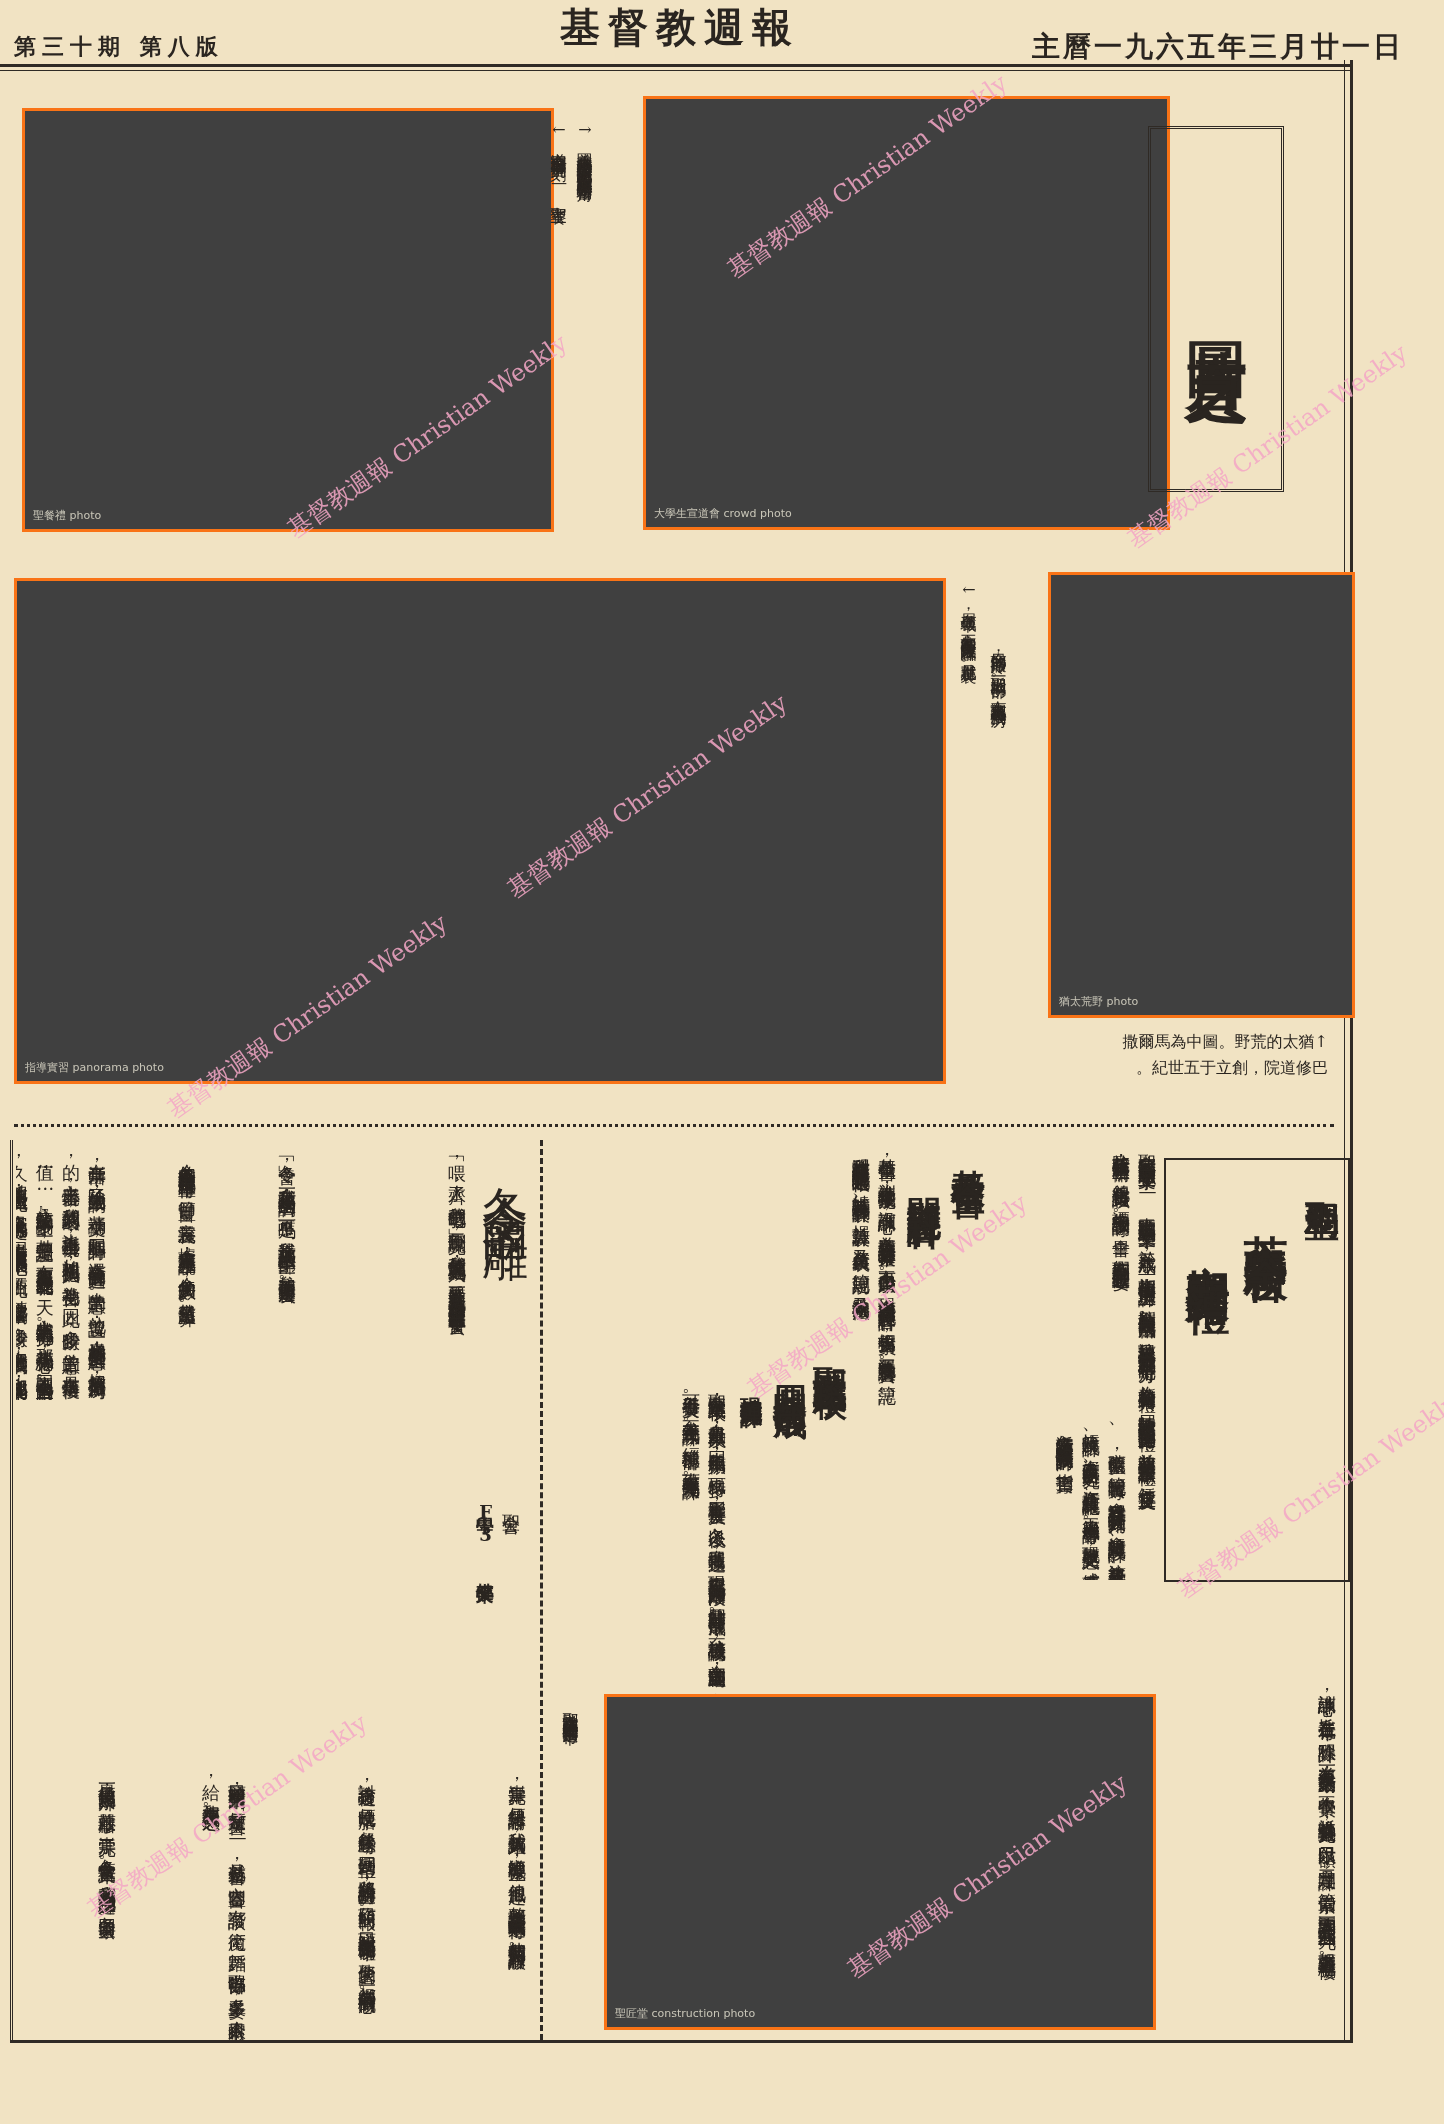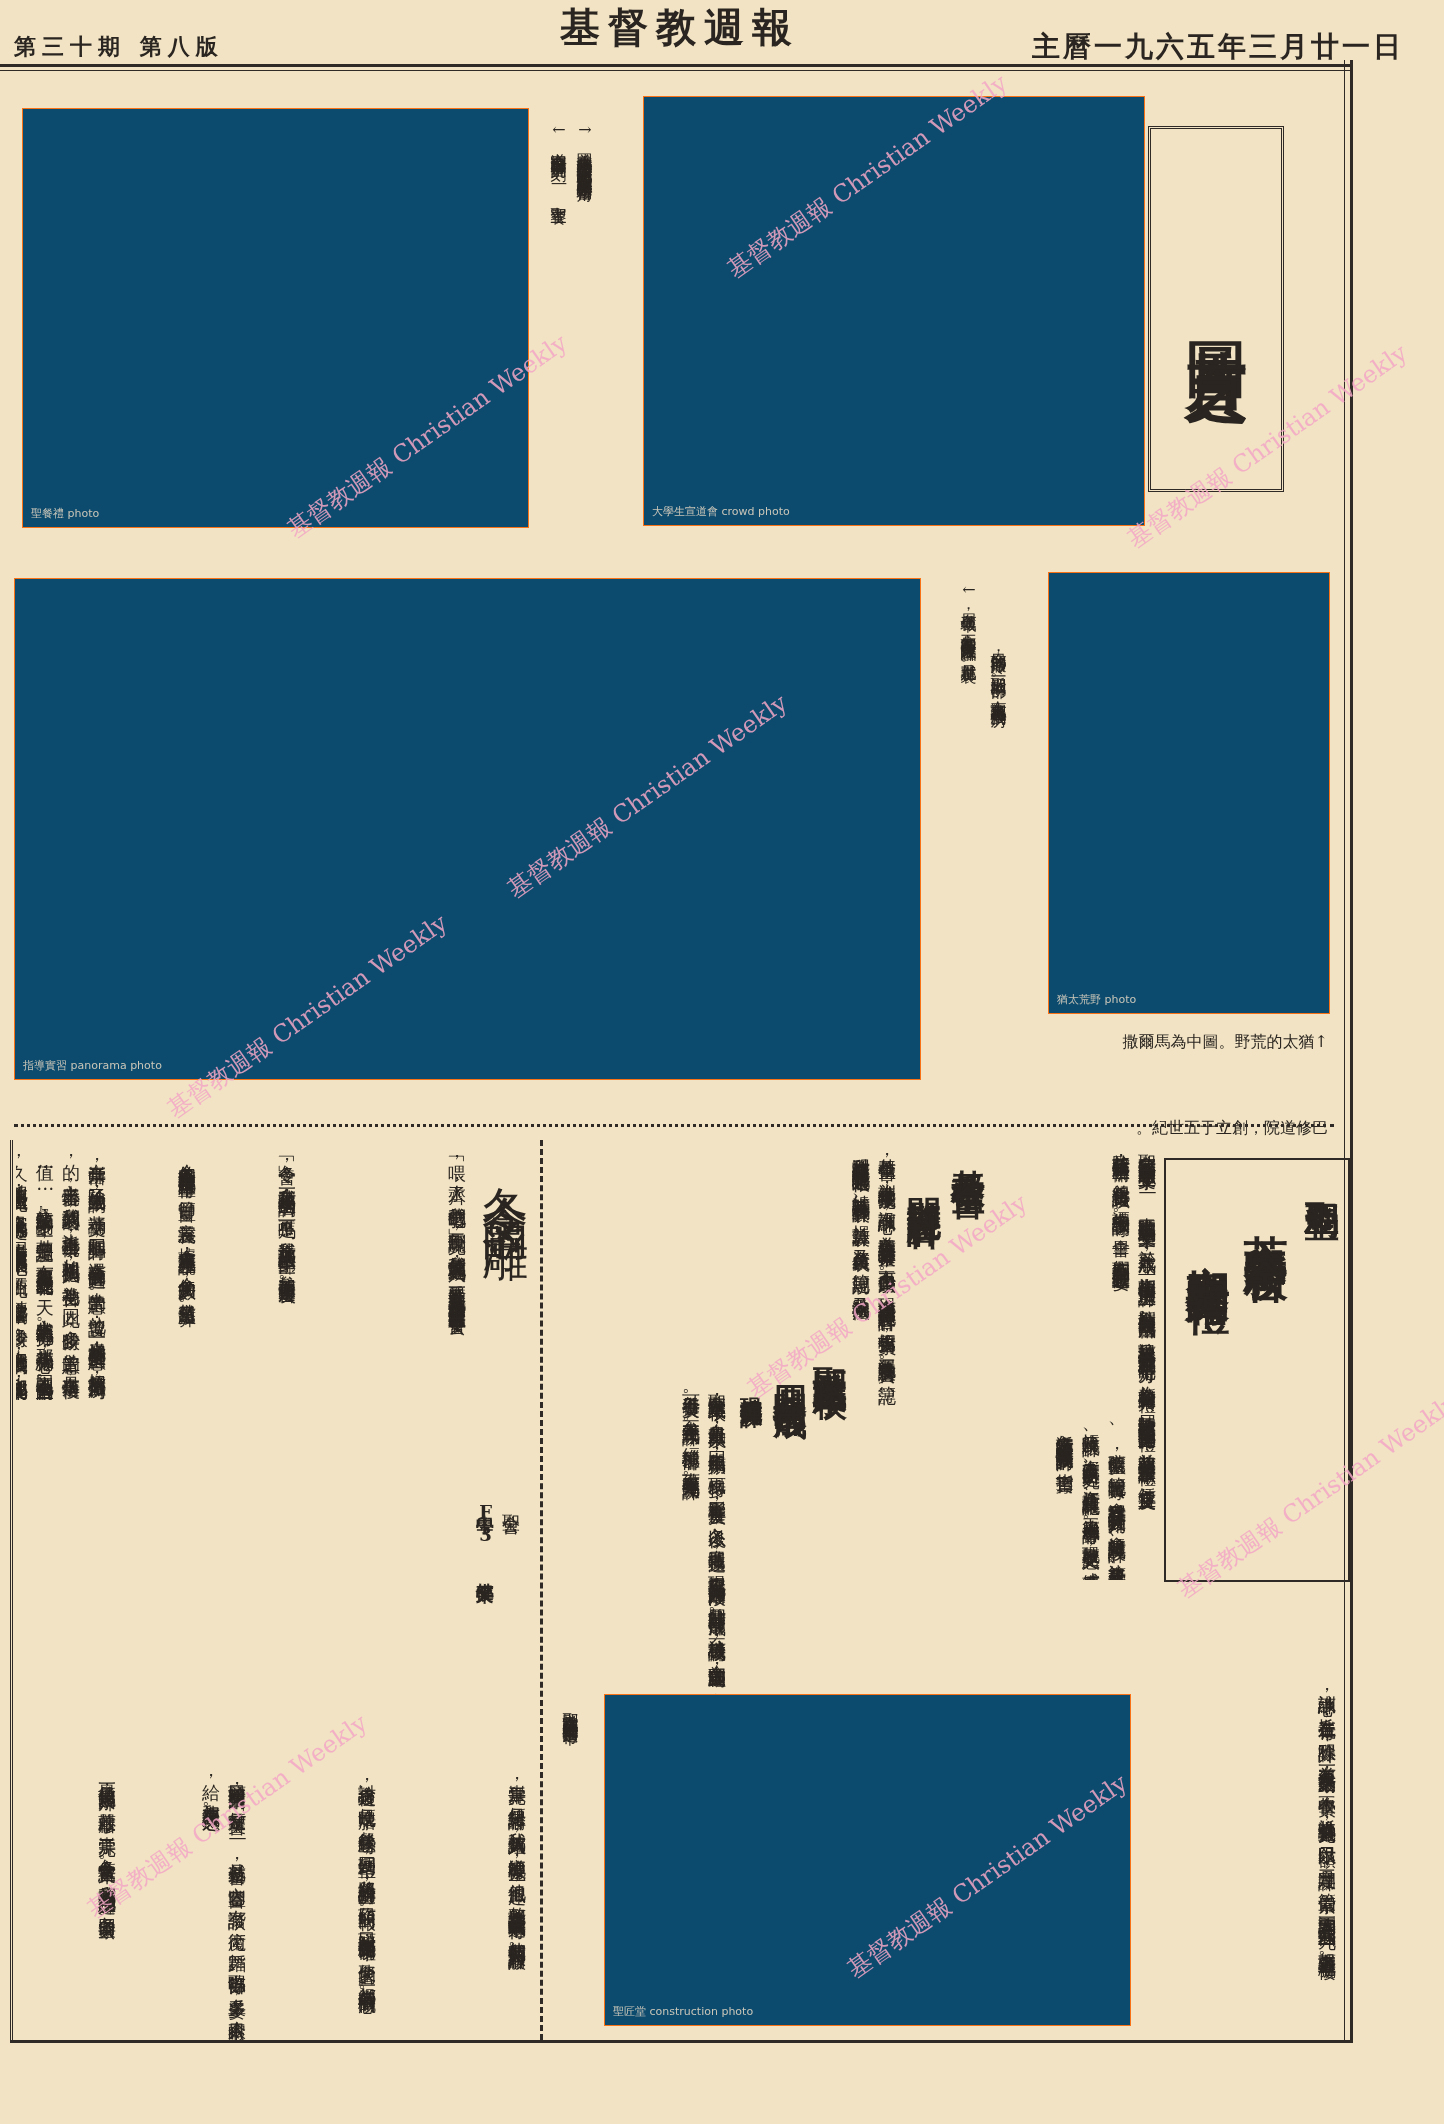--- a/index.html
+++ b/index.html
@@ -4,21 +4,21 @@
 <style>
   html,body{margin:0;padding:0;}
   body{width:1444px;height:2124px;background:#f1e3c3;position:relative;overflow:hidden;
        font-family:"DejaVu Serif","Liberation Serif",serif;color:#2a2520;}
   .abs{position:absolute;}
   .vt{writing-mode:vertical-rl;text-orientation:upright;line-height:1.28;letter-spacing:1px;}
   .masthead-title{left:560px;top:0px;font-size:40px;font-weight:bold;letter-spacing:8px;font-family:"DejaVu Serif",serif;}
   .mast-left{left:14px;top:32px;font-size:22px;font-weight:bold;letter-spacing:6px;text-align:right;}
   .mast-right{right:40px;top:28px;font-size:28px;font-weight:bold;letter-spacing:3px;}
   .rule{background:#2f2a25;}
-  .photo{background:#0c4a6e;border:1px solid #f97316;overflow:hidden;}
+  .photo{background:#404040;border:3px solid #f97316;overflow:hidden;padding-left:21px;}
   .photo .ph-label{position:absolute;left:8px;bottom:6px;font-size:11px;color:#c9c6b8;font-family:"DejaVu Sans",sans-serif;}
   .caption{font-size:16px;}
   .body-text{font-size:18px;line-height:1.45;}
   .headline-big{font-size:44px;font-weight:bold;letter-spacing:4px;}
   .headline-mid{font-size:34px;font-weight:bold;letter-spacing:3px;}
   .box{border:2px solid #2f2a25;}
   .dash-sep{border-top:3px dotted #2f2a25;height:0;}
   .watermark{position:absolute;color:#f4a7c6;font-size:24px;font-family:"DejaVu Serif",serif;transform:rotate(-35deg);white-space:nowrap;opacity:.85;pointer-events:none;}
   .section-title{left:1148px;top:126px;width:130px;height:360px;border:3px double #2f2a25;display:flex;align-items:center;justify-content:center;}
   .section-title span{writing-mode:vertical-rl;text-orientation:upright;font-size:62px;font-weight:bold;letter-spacing:8px;}
@@ -49,21 +49,21 @@
 
 <div class="abs photo" style="left:14px;top:578px;width:905px;height:500px;">
   <span class="ph-label">指導實習 panorama photo</span>
 </div>
 <div class="abs vt caption" style="left:958px;top:580px;height:520px;">←屋在舊城中，五旬節時聖靈像火舌般降臨，就是在那裏。</div>
 <div class="abs vt caption" style="left:988px;top:640px;height:480px;">今日的耶路撒冷，近聖殿的一部份。有人認為聖馬可母親的房</div>
 <div class="abs photo" style="left:1048px;top:572px;width:280px;height:440px;">
   <span class="ph-label">猶太荒野 photo</span>
 </div>
 <div class="abs caption" style="left:1056px;top:1032px;width:272px;text-align:right;direction:rtl;unicode-bidi:bidi-override;">↑猶太的荒野。圖中為馬爾撒</div>
-<div class="abs caption" style="left:1056px;top:1118px;width:272px;text-align:right;direction:rtl;unicode-bidi:bidi-override;">巴修道院，創立于五世紀。</div>
+<div class="abs caption" style="left:1056px;top:1058px;width:272px;text-align:right;direction:rtl;unicode-bidi:bidi-override;">巴修道院，創立于五世紀。</div>
 
 <div class="abs dash-sep" style="left:14px;top:1124px;width:1320px;"></div>
 
 <div class="abs box" style="left:1164px;top:1158px;width:182px;height:420px;"></div>
 <div class="abs vt" style="left:1300px;top:1175px;font-size:34px;font-weight:bold;">聖馬利亞堂</div>
 <div class="abs vt headline-big" style="left:1238px;top:1200px;">英文中學新校舍</div>
 <div class="abs vt headline-big" style="left:1180px;top:1230px;">定期舉行開幕禮</div>
 <div class="abs vt body-text" style="left:980px;top:1140px;height:340px;width:180px;">聖公會所屬牧區主辦的第一間私立英文中學——東院道三號聖馬利亞堂英文中學，於一九六三年成立，初期暫借小學部六個班房上課，新校舍則於去年九月間落成啓用。該校現定於本年三月廿五（聖馬利亞日）下午七時卅分，為新校舍舉行開幕典禮；屆時敦請教育司憲簡乃傑先生蒞臨主持開幕禮，並恭請何明華會督主持該校奉獻禮，鍾仁立會吏長及校監黃蒲霖牧師主領祈禱，曾紀岳會吏長讀經；譚中約校長致謝詞等。會畢，假座聖馬利亞堂副堂設筵歡宴云。</div>
 
 <div class="abs vt headline-mid" style="left:946px;top:1142px;">基督教信生會</div>

